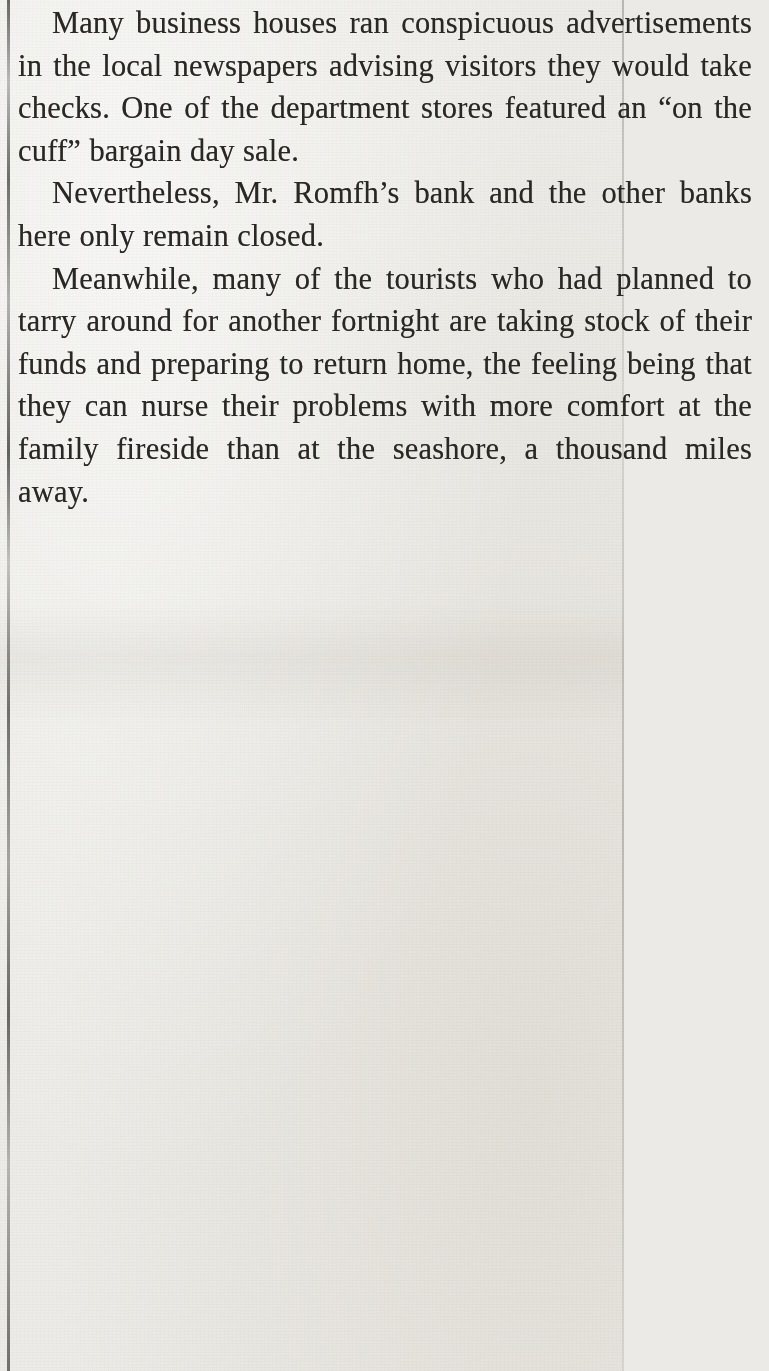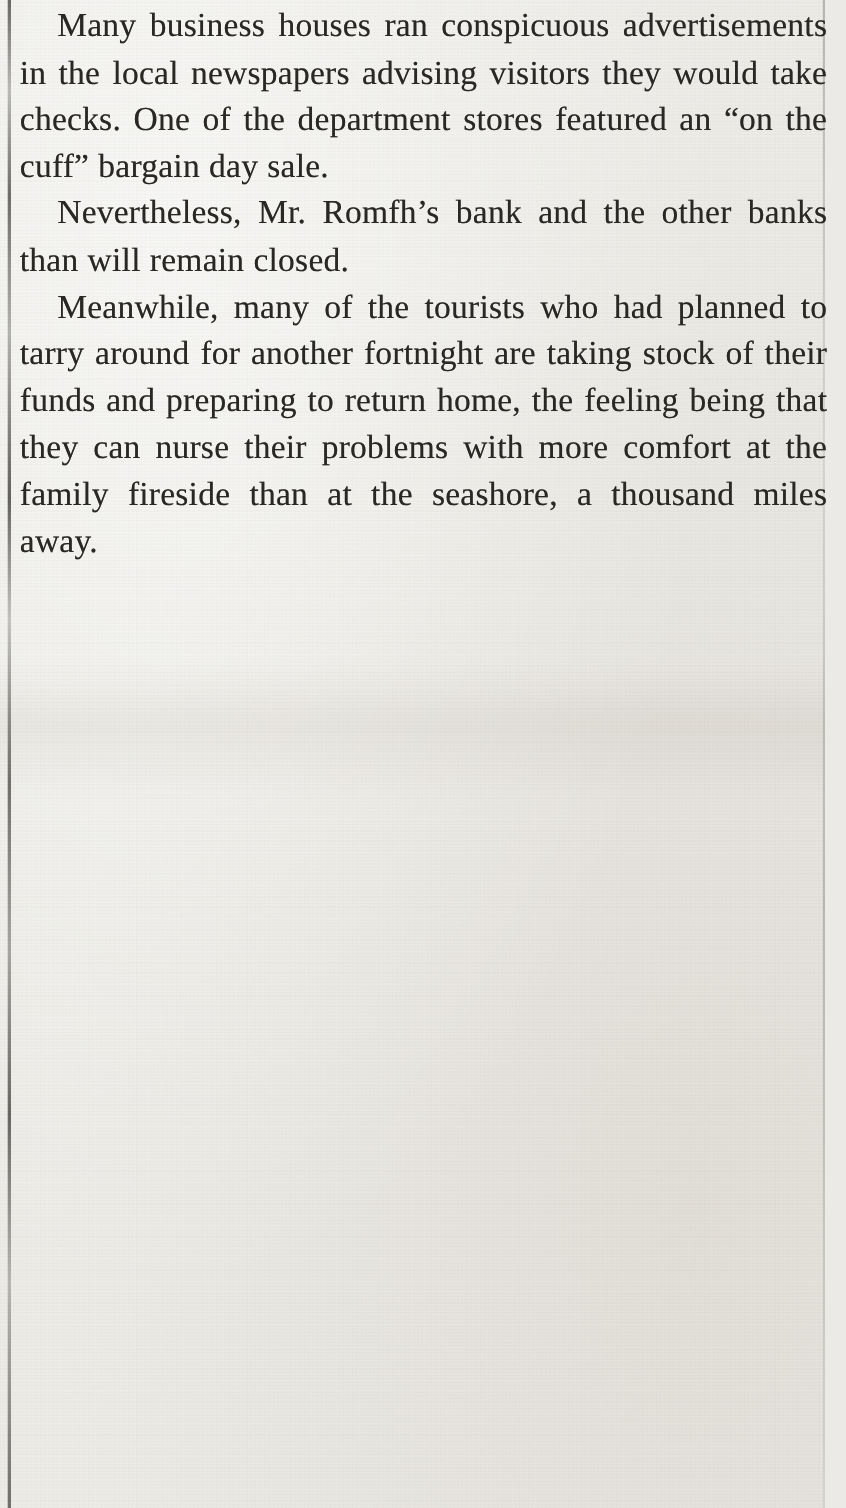--- a/index.html
+++ b/index.html
@@ -8,21 +8,21 @@
   }
   body {
     width: 769px;
     height: 1371px;
     background: #eceae6;
     font-family: "Liberation Serif", serif;
     overflow: hidden;
   }
   .scan {
     position: relative;
-    width: 750px;
+    width: 624px;
     height: 1371px;
     background:
       radial-gradient(ellipse at 20% 15%, rgba(255,255,255,0.55), rgba(255,255,255,0) 60%),
       radial-gradient(ellipse at 85% 80%, rgba(212,206,196,0.45), rgba(255,255,255,0) 65%),
       #ecebe7;
     box-sizing: border-box;
     padding: 0;
   }
   
   .grain {
@@ -106,19 +106,19 @@
 </head>
 <body>
 
 <div class="scan">
 
   <div class="column-rule"></div>
   <div class="right-edge"></div>
 
   <div class="article">
     <p class="para">Many business houses ran conspicuous advertisements in the local newspapers advising visitors they would take checks. One of the department stores featured an “on the cuff” bargain day sale.</p>
-    <p class="para">Nevertheless, Mr. Romfh’s bank and the other banks than will remain closed.</p>
+    <p class="para">Nevertheless, Mr. Romfh’s bank and the other banks here only remain closed.</p>
     <p class="para">Meanwhile, many of the tourists who had planned to tarry around for another fortnight are taking stock of their funds and preparing to return home, the feeling being that they can nurse their problems with more comfort at the family fireside than at the seashore, a thousand miles away.</p>
   </div>
 
   <div class="grain"></div>
   <div class="smudge"></div>
 </div>
 
 </body></html>

